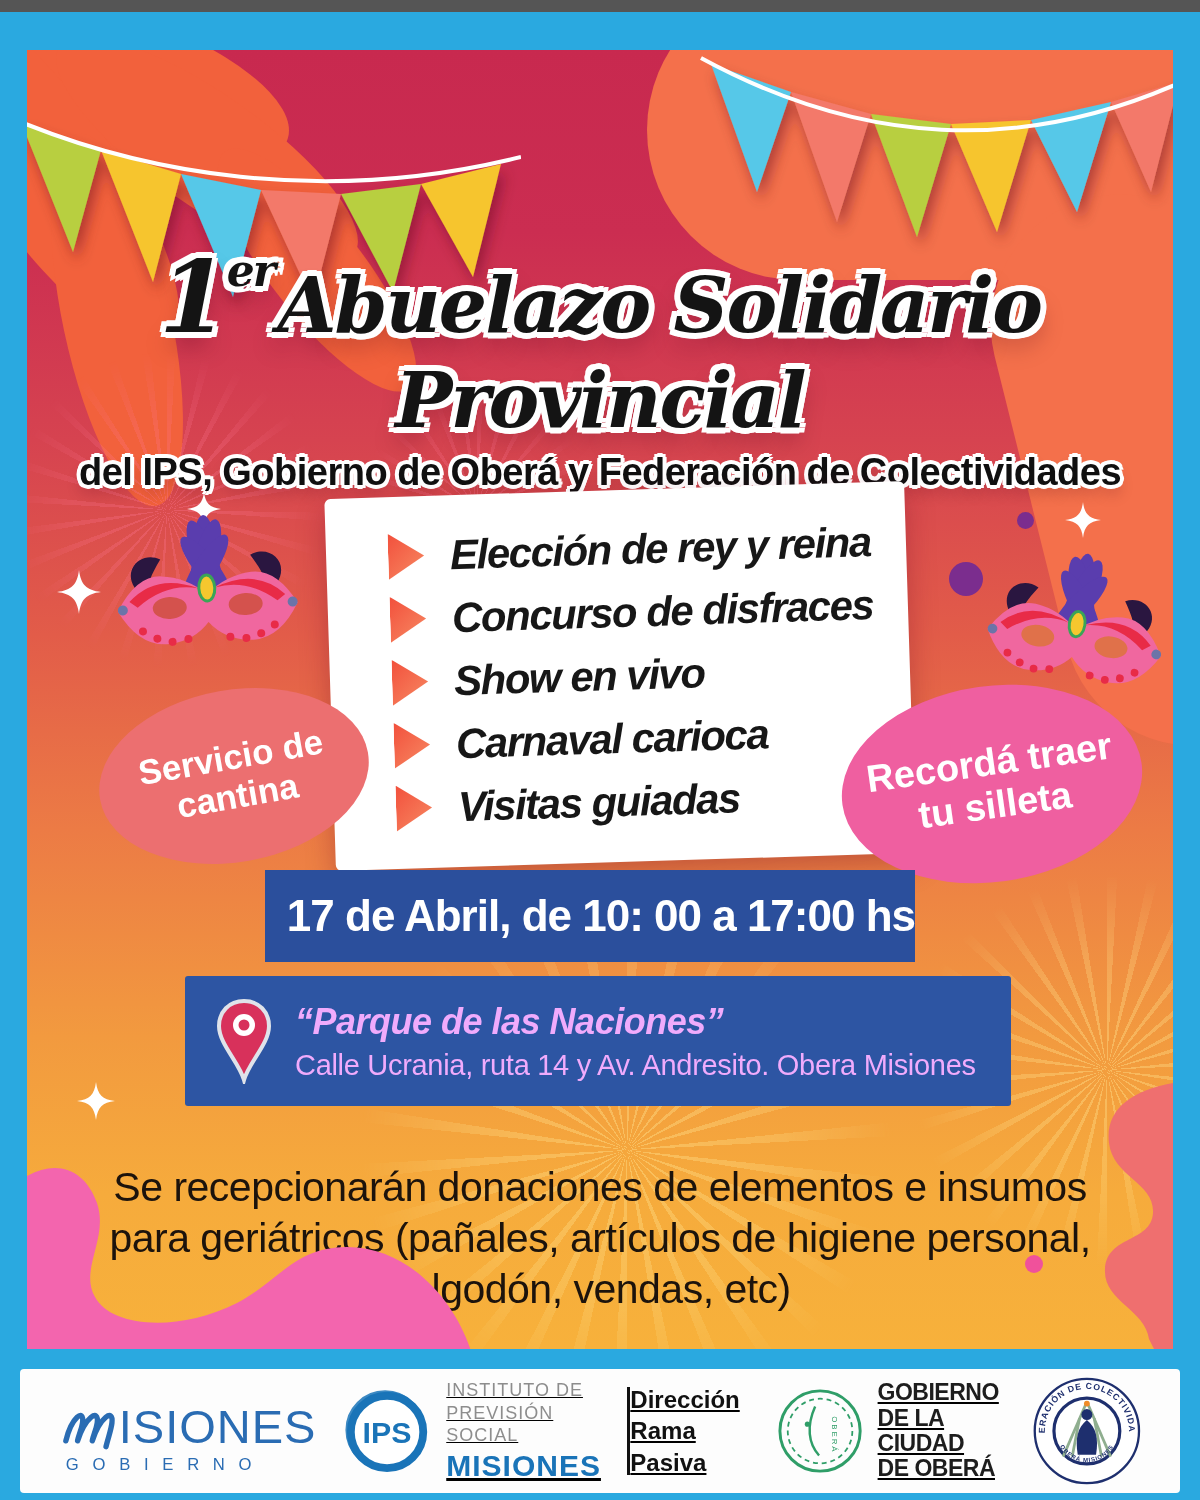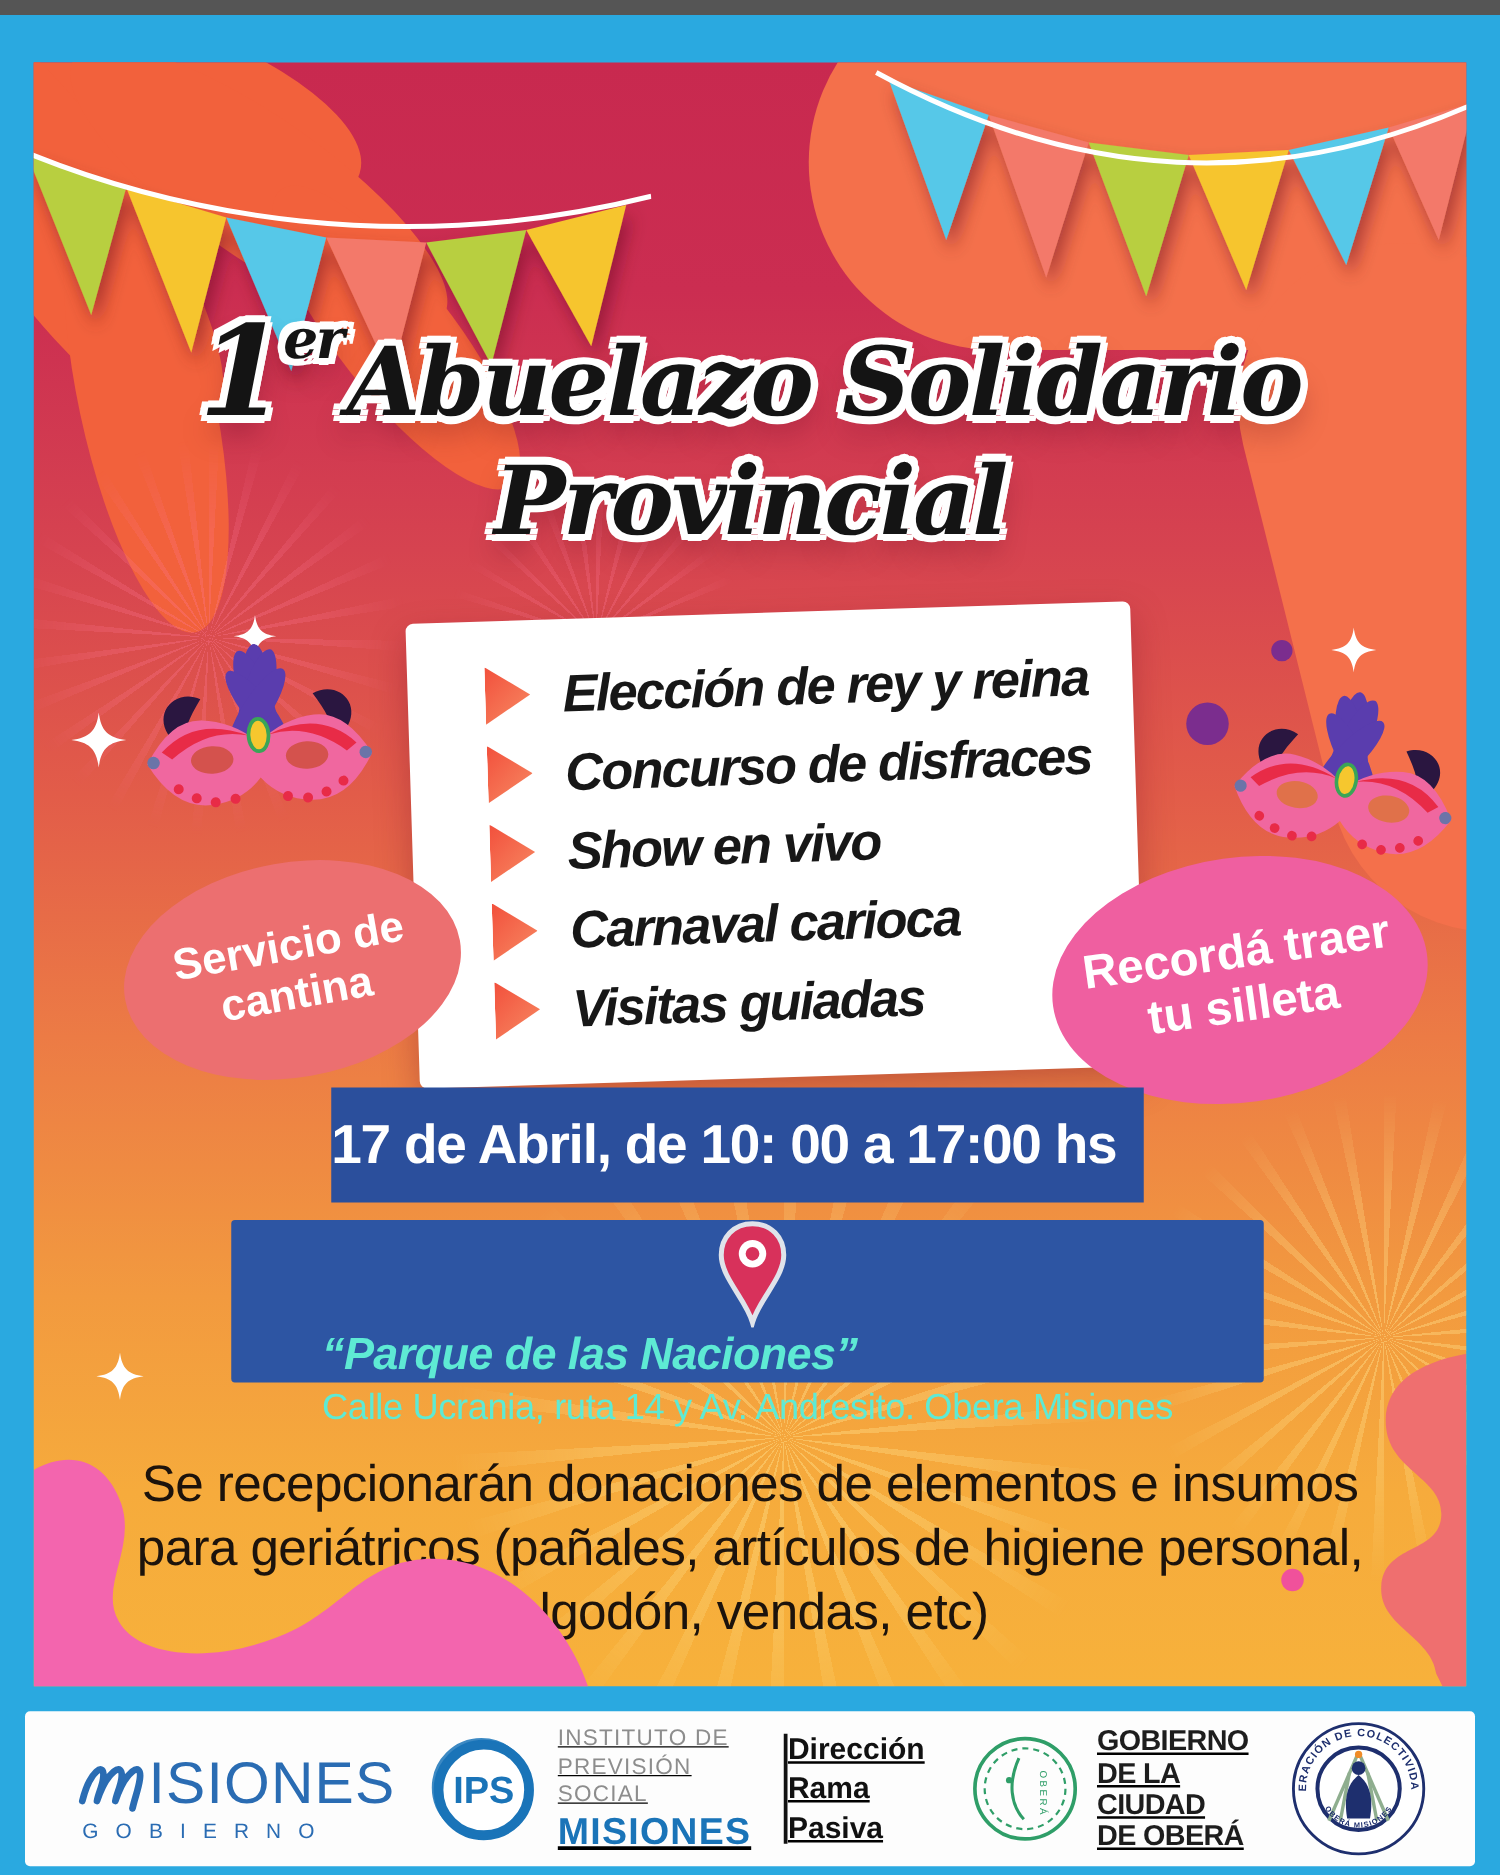--- a/index.html
+++ b/index.html
@@ -35,23 +35,23 @@
   .act-label{font-size:42px;font-weight:700;font-style:italic;letter-spacing:-1.5px;color:#171717;}
 
   
   .oval{position:absolute;border-radius:50%;display:flex;align-items:center;justify-content:center;
         text-align:center;color:#fff;font-weight:700;line-height:1.12;}
   .oval-left{left:71px;top:640px;width:272px;height:172px;background:#ec6f70;transform:rotate(-10deg);font-size:35px;}
   .oval-right{left:814px;top:636px;width:302px;height:196px;background:#ef5fa0;transform:rotate(-8deg);font-size:38px;}
 
   
   .datebar{position:absolute;left:238px;top:820px;width:650px;height:92px;background:#2b4f9c;
-           display:flex;align-items:center;justify-content:flex-start;color:#fff;font-weight:700;font-size:44px;letter-spacing:-1px;}
+           display:flex;align-items:center;justify-content:flex-end;color:#fff;font-weight:700;font-size:44px;letter-spacing:-1px;}
   .locbar{position:absolute;left:158px;top:926px;width:826px;height:130px;background:#2d55a3;border-radius:3px;
-          display:flex;align-items:center;color:#5eead4;flex-direction:column;}
+          display:flex;align-items:center;color:#f0abfc;}
   .pin{margin:0 22px 0 30px;flex:0 0 auto;}
   .loc-name{font-size:36px;font-weight:700;font-style:italic;letter-spacing:-.5px;}
   .loc-addr{font-size:29px;font-weight:400;margin-top:6px;letter-spacing:-.3px;}
 
   .donations{position:absolute;left:50%;top:1112px;transform:translateX(-50%);width:1046px;margin:0;
              text-align:center;font-size:41px;line-height:1.24;color:#1c130c;letter-spacing:-.5px;}
 
   
   .dot{position:absolute;border-radius:50%;}
 
@@ -121,20 +121,21 @@
         <polygon points="420,52 488,32 460,142" fill="#f3796b"></polygon>
       </g>
       <path d="M10,8 C170,95 330,105 495,30" stroke="#fff" stroke-width="4" fill="none"></path>
     </svg>
 
     <div class="title-wrap">
       <div class="title-line">
         <span class="title-num">1</span><sup class="title-sup">er</sup>
         <span class="title-script">Abuelazo Solidario Provincial</span>
       </div>
+      <div class="subtitle">del IPS, Gobierno de Oberá y Federación de Colectividades</div>
     </div>
 
     <svg class="abs" style="left:160px;top:442px" width="34" height="34" viewBox="0 0 24 24">
         <path d="M12,0 C13,8 16,11 24,12 C16,13 13,16 12,24 C11,16 8,13 0,12 C8,11 11,8 12,0Z" fill="#fff"></path>
       </svg>
     <svg class="abs" style="left:30px;top:520px" width="44" height="44" viewBox="0 0 24 24">
         <path d="M12,0 C13,8 16,11 24,12 C16,13 13,16 12,24 C11,16 8,13 0,12 C8,11 11,8 12,0Z" fill="#fff"></path>
       </svg>
     <svg class="abs" style="left:608px;top:506px" width="18" height="18" viewBox="0 0 24 24">
         <path d="M12,0 C13,8 16,11 24,12 C16,13 13,16 12,24 C11,16 8,13 0,12 C8,11 11,8 12,0Z" fill="#fff"></path>

